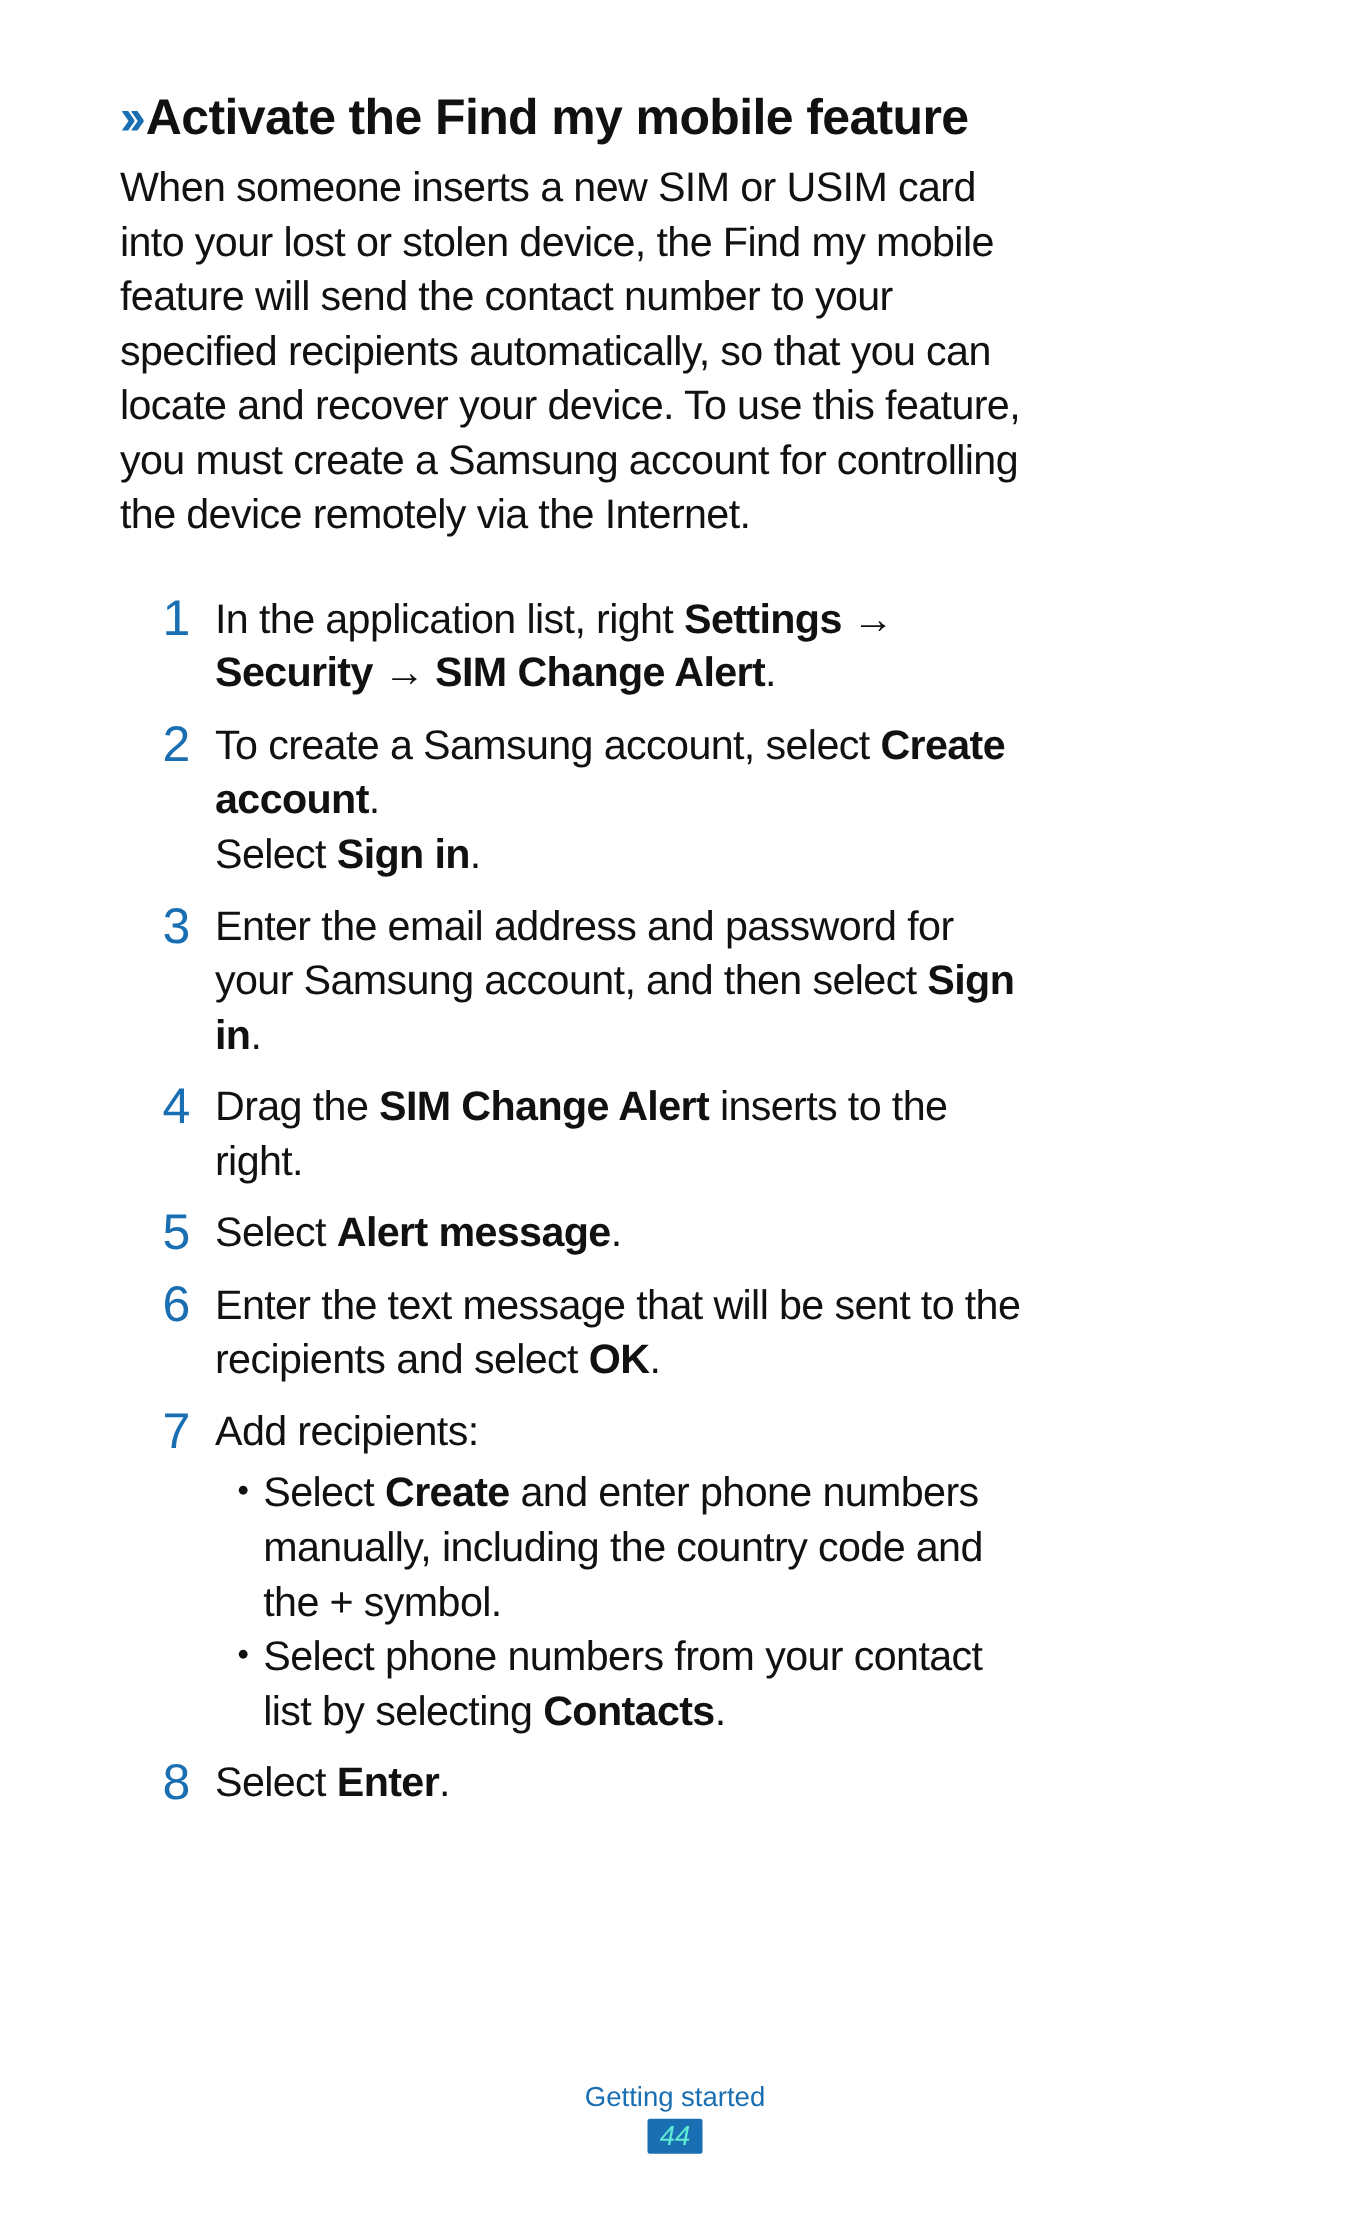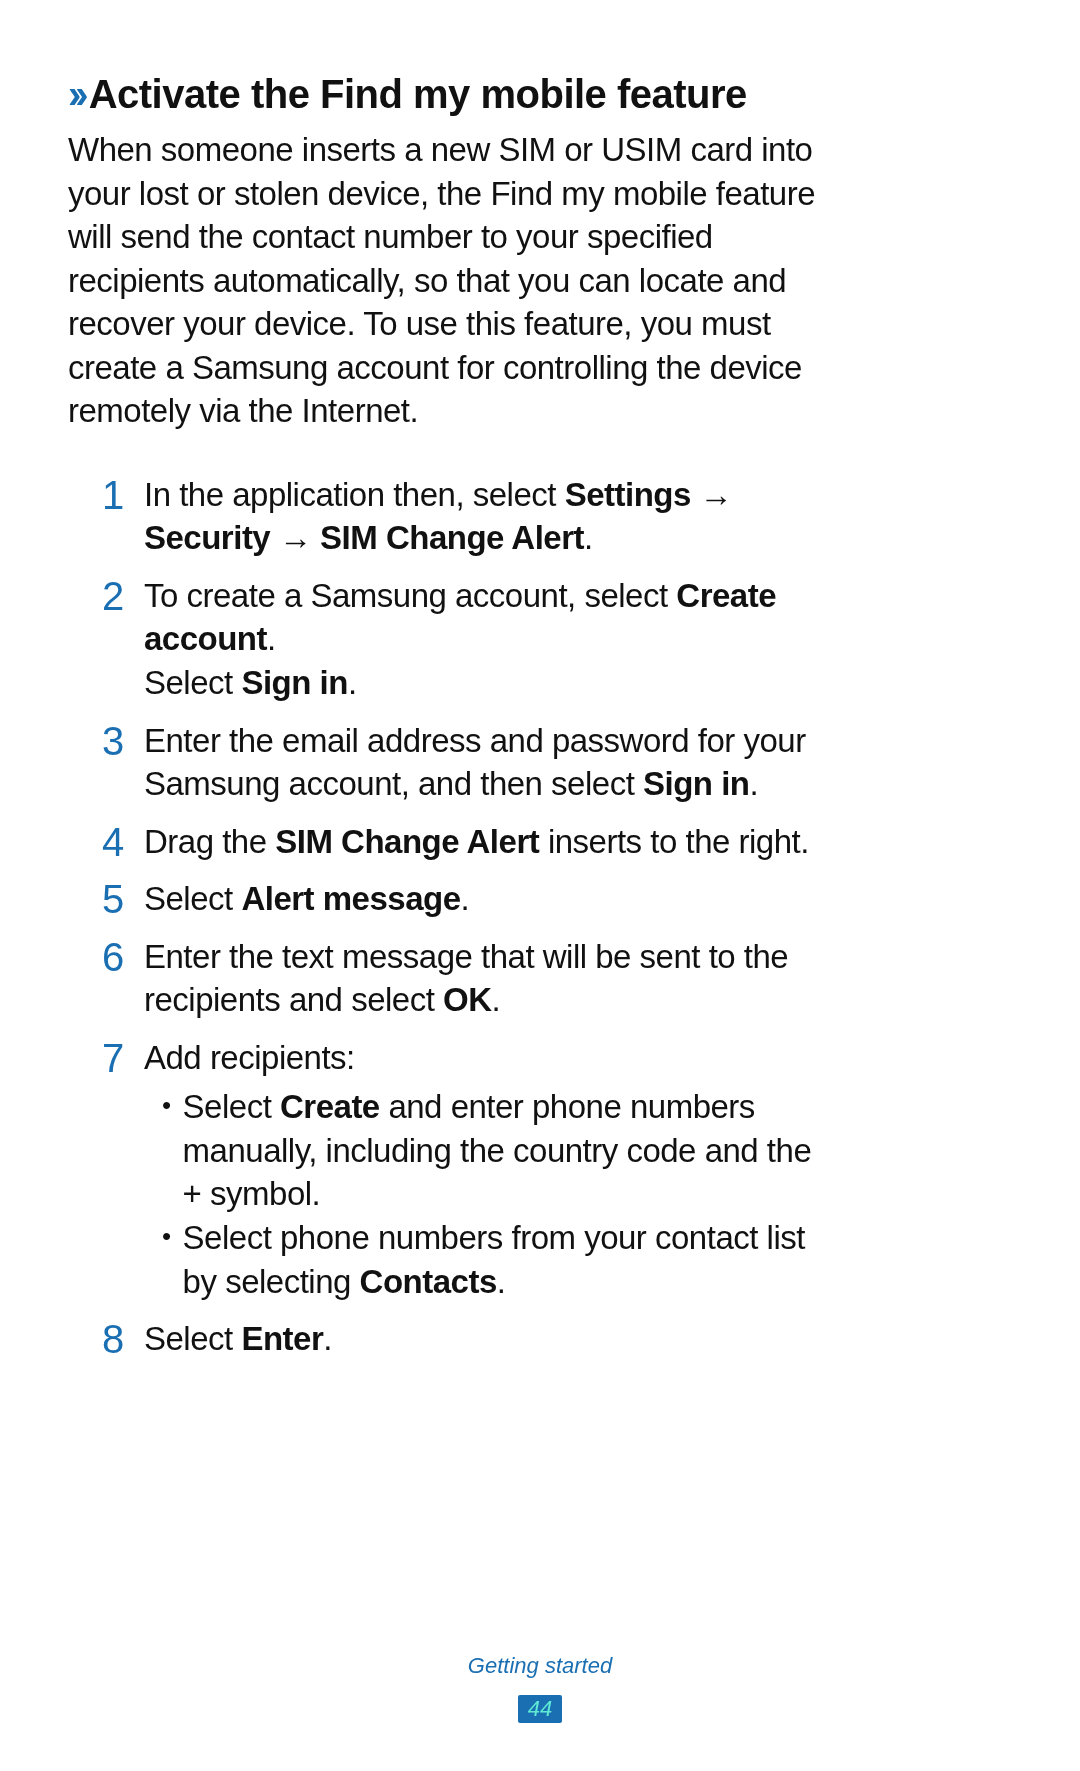--- a/index.html
+++ b/index.html
@@ -1,20 +1,20 @@
 <!DOCTYPE html>
 <html><head>
 <meta charset="utf-8">
 <style>
   * { margin: 0; padding: 0; box-sizing: border-box; }
   html, body { width: 1080px; height: 1771px; background: #fff; font-family: "Segoe UI", "Helvetica Neue", Arial, sans-serif; color: #111; }
   .page {
     width: 888px;
     height: 1771px;
-    padding: 70px 60px 40px 68px;
+    padding: 70px 60px 40px 96px;
     position: relative;
   }
   .heading {
     font-size: 40px;
     font-weight: 700;
     line-height: 1.2;
     margin-bottom: 10px;
     letter-spacing: -0.5px;
   }
   .chevrons {
@@ -76,25 +76,24 @@
     flex: 1;
   }
   .footer {
     position: absolute;
     bottom: 48px;
     left: 0;
     width: 1080px;
     text-align: center;
   }
   .footer-label {
-    font-style: italic;
     color: #1a6fb3;
     font-size: 22px;
     display: block;
-    margin-bottom: 16px;
+    margin-bottom: 4px;
   }
   .page-badge {
     display: inline-block;
     background: #1a6fb3;
     color: #5eead4;
     font-size: 22px;
     font-style: italic;
     padding: 1px 10px;
     border-radius: 2px;
   }
@@ -108,21 +107,21 @@
     <span class="chevrons">››</span><span>Activate the Find my mobile feature</span>
   </div>
 
   <p class="intro">When someone inserts a new SIM or USIM card into your lost or stolen device, the Find my mobile feature will send the contact number to your specified recipients automatically, so that you can locate and recover your device. To use this feature, you must create a Samsung account for controlling the device remotely via the Internet.</p>
 
   <div class="steps">
 
     <div class="step">
       <div class="step-num">1</div>
       <div class="step-body">
-        <span>In the application then, select </span><span class="b">Settings</span><span> → </span><span class="b">Security</span><span> → </span><span class="b">SIM Change Alert</span><span>.</span>
+        <span>In the application list, right </span><span class="b">Settings</span><span> → </span><span class="b">Security</span><span> → </span><span class="b">SIM Change Alert</span><span>.</span>
       </div>
     </div>
 
     <div class="step">
       <div class="step-num">2</div>
       <div class="step-body">
         <span class="line"><span>To create a Samsung account, select </span><span class="b">Create account</span><span>.</span></span>
         <span class="line"><span>Select </span><span class="b">Sign in</span><span>.</span></span>
       </div>
     </div>

